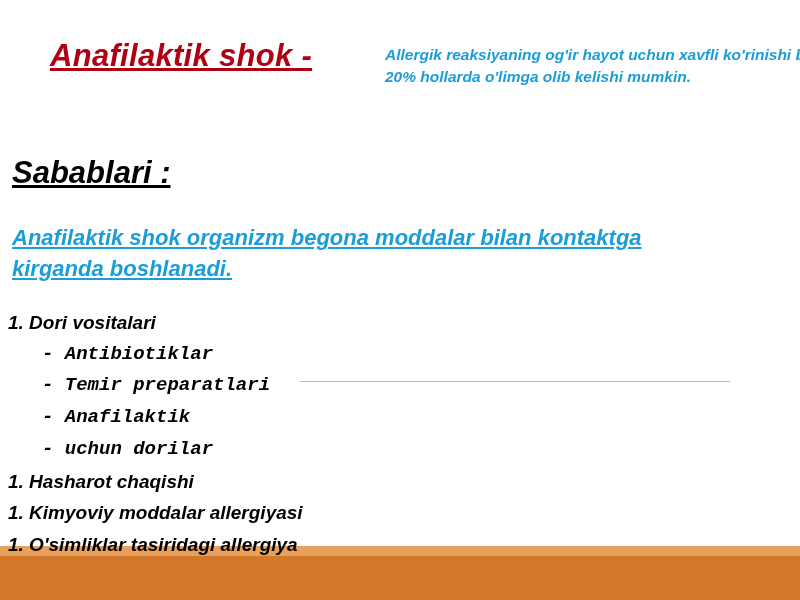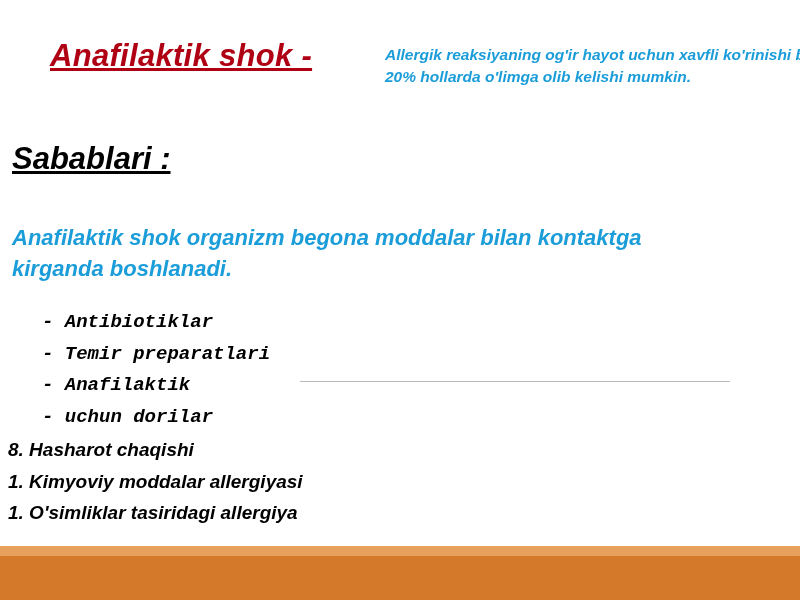--- a/index.html
+++ b/index.html
@@ -79,39 +79,40 @@
     font-weight: bold;
     font-style: italic;
     color: #1b9dd9;
     line-height: 1.42;
   }
 
   
   .section-heading {
     position: absolute;
     left: 12px;
-    top: 141px;
+    top: 155px;
     font-size: 31px;
     font-weight: bold;
     font-style: italic;
     color: #000000;
     text-decoration: underline;
   }
 
   
   .intro {
     position: absolute;
     left: 12px;
     top: 222px;
     width: 700px;
     font-size: 22px;
     font-weight: bold;
     font-style: italic;
     color: #1b9dd9;
     line-height: 1.42;
+    text-decoration: underline;
   }
 
   
   .list {
     position: absolute;
     left: 8px;
     top: 307px;
     width: 700px;
     list-style: none;
     margin: 0;
@@ -142,22 +143,23 @@
   <div class="title-row">
     <span class="title-main">Anafilaktik shok -</span>
     <div class="title-def">Allergik reaksiyaning og'ir hayot uchun xavfli ko'rinishi bo'lib 20% hollarda o'limga olib kelishi mumkin.</div>
   </div>
 
   <div class="section-heading">Sabablari :</div>
 
   <div class="intro">Anafilaktik shok organizm begona moddalar bilan kontaktga kirganda boshlanadi.</div>
 
   <ul class="list">
+    <li>1. Dori vositalari</li>
     <li class="sub">- Antibiotiklar</li>
     <li class="sub">- Temir preparatlari</li>
     <li class="sub">- Anafilaktik</li>
     <li class="sub">- uchun dorilar</li>
-    <li>8. Hasharot chaqishi</li>
+    <li>1. Hasharot chaqishi</li>
     <li>1. Kimyoviy moddalar allergiyasi</li>
     <li>1. O'simliklar tasiridagi allergiya</li>
   </ul>
 
 </div>
 
 </body></html>

